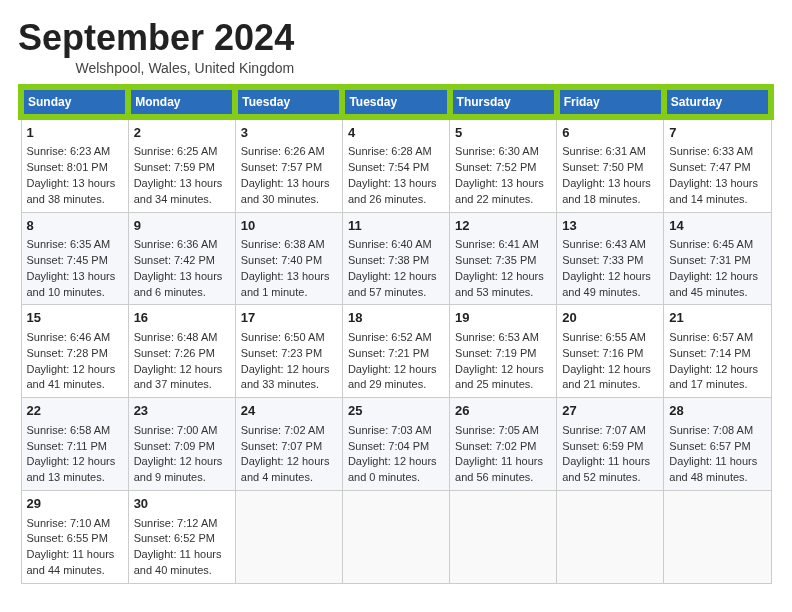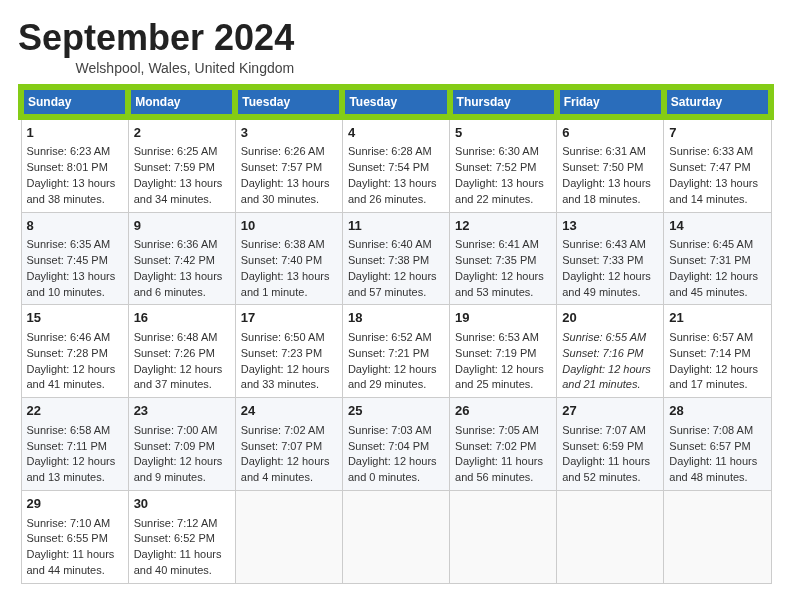--- a/index.html
+++ b/index.html
@@ -258,21 +258,21 @@
           </td>
           <td>
             <span class="day-num">19</span>
             <div class="day-info" style="white-space: pre-line;">Sunrise: 6:53 AM
 Sunset: 7:19 PM
 Daylight: 12 hours
 and 25 minutes.</div>
           </td>
           <td>
             <span class="day-num">20</span>
-            <div class="day-info" style="white-space: pre-line; font-style: italic;">Sunrise: 6:55 AM
+            <div class="day-info" style="white-space: pre-line;">Sunrise: 6:55 AM
 Sunset: 7:16 PM
 Daylight: 12 hours
 and 21 minutes.</div>
           </td>
           <td>
             <span class="day-num">21</span>
             <div class="day-info" style="white-space: pre-line;">Sunrise: 6:57 AM
 Sunset: 7:14 PM
 Daylight: 12 hours
 and 17 minutes.</div>

